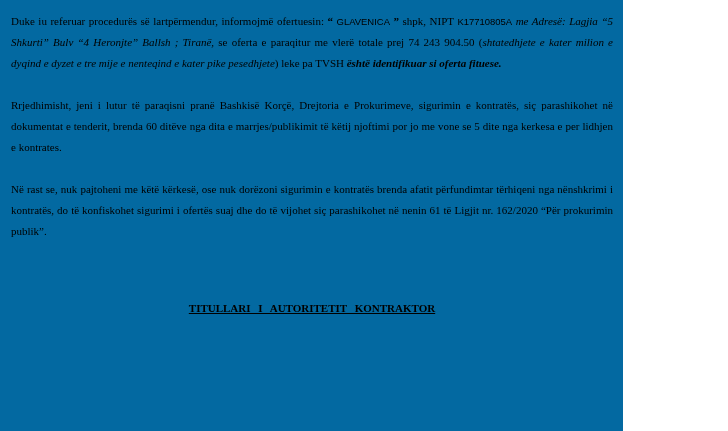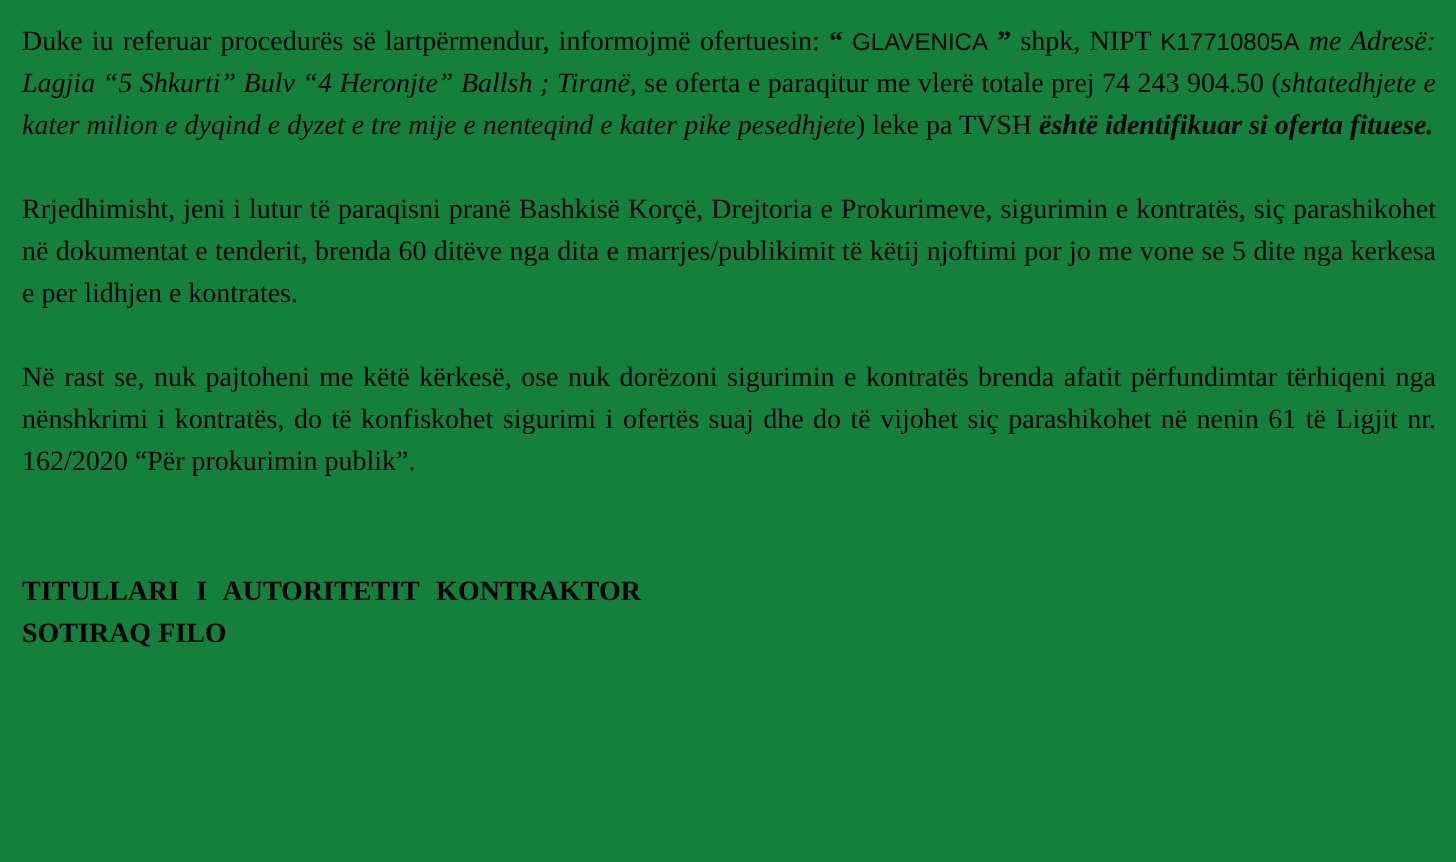--- a/index.html
+++ b/index.html
@@ -2,27 +2,27 @@
 <html><head>
 <meta charset="utf-8">
 <style>
   html, body {
     margin: 0;
     padding: 0;
     background: #ffffff;
   }
   .page {
     position: relative;
-    width: 728px;
+    width: 623px;
     height: 431px;
-    background: #15803d;
+    background: #0369a1;
     box-sizing: border-box;
     padding: 11px 10px 0 11px;
     font-family: "Liberation Serif", "DejaVu Serif", serif;
-    font-size: 14px;
+    font-size: 11px;
     line-height: 21px;
     color: #000000;
     overflow: hidden;
   }
   p.doc-par {
     margin: 0 0 21px 0;
     text-align: justify;
   }
   p.doc-par.no-justify {
     text-align: left;
@@ -46,39 +46,39 @@
     width: 12px;
     height: 13px;
     border: 1px solid #a9a9b5;
     margin-left: 28px;
     vertical-align: -1px;
     background: #ffffff;
   }
   .answer-row .jo-label { margin-left: 83px; }
   .answer-row .x-mark { margin-left: 20px; }
   .footer-block {
-    margin-top: 44px;
-    text-align: left;
+    margin-top: 56px;
+    text-align: center;
     font-weight: bold;
+    text-decoration: underline;
   }
   .footer-block .footer-title {
     word-spacing: 5px;
   }
 </style>
 </head>
 <body>
 
 <div class="page">
 
   <p class="doc-par"><span class="seg-normal">Duke iu referuar procedurës së lartpërmendur, informojmë ofertuesin: </span><span class="seg-bold">“ </span><span class="seg-sans">GLAVENICA</span><span class="seg-bold"> ”</span><span class="seg-normal"> shpk, NIPT </span><span class="seg-sans">K17710805A</span><span class="seg-italic"> me Adresë: Lagjia “5 Shkurti” Bulv “4 Heronjte” Ballsh ; Tiranë,</span><span class="seg-normal"> se oferta e paraqitur me vlerë totale prej 74 243 904.50 (</span><span class="seg-italic">shtatedhjete e kater milion e dyqind e dyzet e tre mije e nenteqind e kater pike pesedhjete</span><span class="seg-normal">) leke pa TVSH </span><span class="seg-bold-italic">është identifikuar si oferta fituese.</span></p>
 
   <p class="doc-par"><span class="seg-normal">Rrjedhimisht, jeni i lutur të paraqisni pranë Bashkisë Korçë, Drejtoria e Prokurimeve, sigurimin e kontratës, siç parashikohet në dokumentat e tenderit, brenda 60 ditëve nga dita e marrjes/publikimit të këtij njoftimi por jo me vone se 5 dite nga kerkesa e per lidhjen e kontrates.</span></p>
 
   <p class="doc-par"><span class="seg-normal">Në rast se, nuk pajtoheni me këtë kërkesë, ose nuk dorëzoni sigurimin e kontratës brenda afatit përfundimtar tërhiqeni nga nënshkrimi i kontratës, do të konfiskohet sigurimi i ofertës suaj dhe do të vijohet siç parashikohet në nenin 61 të Ligjit nr. 162/2020 “Për prokurimin publik”.</span></p>
 
 
 
   <div class="footer-block">
     <div class="footer-title">TITULLARI I AUTORITETIT KONTRAKTOR</div>
-    <div class="footer-name">SOTIRAQ FILO</div>
   </div>
 
 </div>
 
 </body></html>

